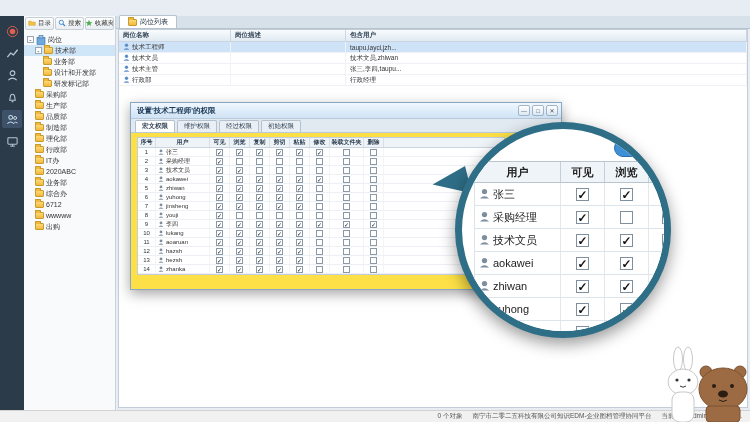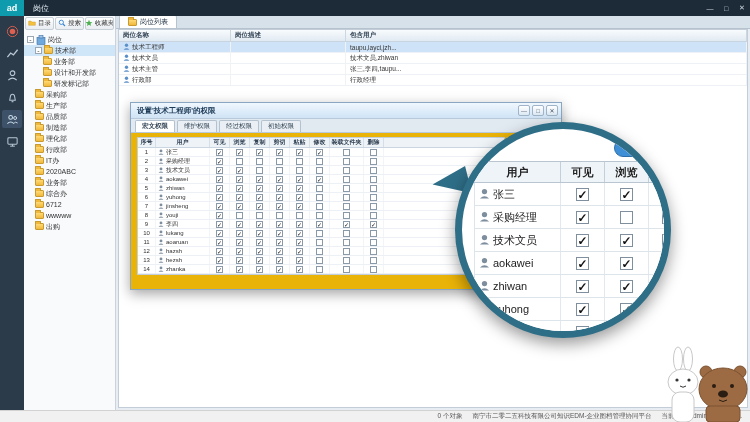--- a/index.html
+++ b/index.html
@@ -39,21 +39,21 @@
   .tab { height:13px; display:inline-flex; align-items:center; gap:3px; padding:0 8px; font-size:7px; color:#234; background:#fff; border:1px solid #b6c3cf; border-bottom:none; border-radius:2px 2px 0 0; }
   .panel { position:absolute; left:2px; top:13px; right:2px; bottom:2px; background:#fff; border:1px solid #c3cdd7; overflow:hidden; }
   .mhead { display:flex; height:12px; background:linear-gradient(#f8fbfd,#e1eaf2); border-bottom:1px solid #c8d4e0; }
   .mh { font-size:6.5px; font-weight:bold; color:#345; display:flex; align-items:center; padding-left:4px; border-right:1px solid #cdd7e0; }
   .mr { display:flex; height:11px; border-bottom:1px solid #eef2f6; }
   .mr.selected { background:#cfe3f8; }
   .mc { font-size:6.5px; color:#333; display:flex; align-items:center; gap:2px; padding-left:4px; border-right:1px solid #f0f3f6; white-space:nowrap; overflow:hidden; }
   .mc svg { width:7px; height:7px; flex:none; }
 
   
-  .dialog { position:absolute; left:130px; top:102px; width:432px; height:188px; background:#eab308; border:1px solid #89a7c3; box-shadow:0 4px 12px rgba(0,0,0,.35); z-index:30; }
+  .dialog { position:absolute; left:130px; top:102px; width:432px; height:188px; background:#fde047; border:1px solid #89a7c3; box-shadow:0 4px 12px rgba(0,0,0,.35); z-index:30; }
   .dtitle { height:16px; background:linear-gradient(#f0f7fe,#cfe3f5); display:flex; align-items:center; padding:0 3px 0 6px; border-bottom:1px solid #b7c9da; }
   .dtitle .t { font-size:7.5px; font-weight:bold; color:#1d3a57; }
   .dwc { margin-left:auto; display:flex; gap:2px; }
   .dwc span { width:12px; height:11px; border:1px solid #9fb4c8; background:linear-gradient(#fff,#dce8f2); font-size:6px; color:#456; display:flex; align-items:center; justify-content:center; border-radius:2px; }
   .dtabs { height:14px; display:flex; align-items:flex-end; gap:2px; padding-left:4px; background:#e2eaf1; border-bottom:1px solid #b7c9da; }
   .dtab { height:12px; padding:0 6px; font-size:6.5px; color:#345; background:#e9eff4; border:1px solid #b4c2cf; border-bottom:none; border-radius:2px 2px 0 0; display:flex; align-items:center; }
   .dtab.active { background:#fff; font-weight:bold; }
   .dtable { position:absolute; left:6px; top:34px; width:368px; border:1px solid #c2cfdb; background:#fff; }
   .dhr { display:flex; height:10px; background:#eef3f8; border-bottom:1px solid #c9d5e0; }
   .dh { font-size:6px; font-weight:bold; color:#345; display:flex; align-items:center; justify-content:center; border-right:1px solid #d6dfe8; overflow:hidden; white-space:nowrap; flex:none; }
@@ -85,29 +85,20 @@
   .statusbar { position:absolute; left:0; top:410px; width:750px; height:12px; background:#f1f1f1; border-top:1px solid #d2d2d2; display:flex; align-items:center; justify-content:flex-end; gap:10px; padding-right:8px; font-size:6.5px; color:#555; z-index:20; }
 
   
   .mascots { position:absolute; left:658px; top:345px; width:92px; height:77px; z-index:50; }
 </style>
 </head>
 <body>
 
 <div id="app">
 
-  <div class="titlebar">
-    <div class="logo">ad</div>
-    <div class="wtitle">岗位</div>
-    <div class="wc">
-      <span>—</span>
-      <span>□</span>
-      <span>✕</span>
-    </div>
-  </div>
 
   <div class="rail" id="rail">
       <div class="rail-icon">
         <svg viewBox="0 0 14 14">
           <circle cx="7" cy="7" r="3" fill="#e0604f"></circle>
           <circle cx="7" cy="7" r="5.5" fill="none" stroke="#e0604f" stroke-width="1"></circle>
         </svg>
       </div>
       <div class="rail-icon">
         <svg viewBox="0 0 14 14">

